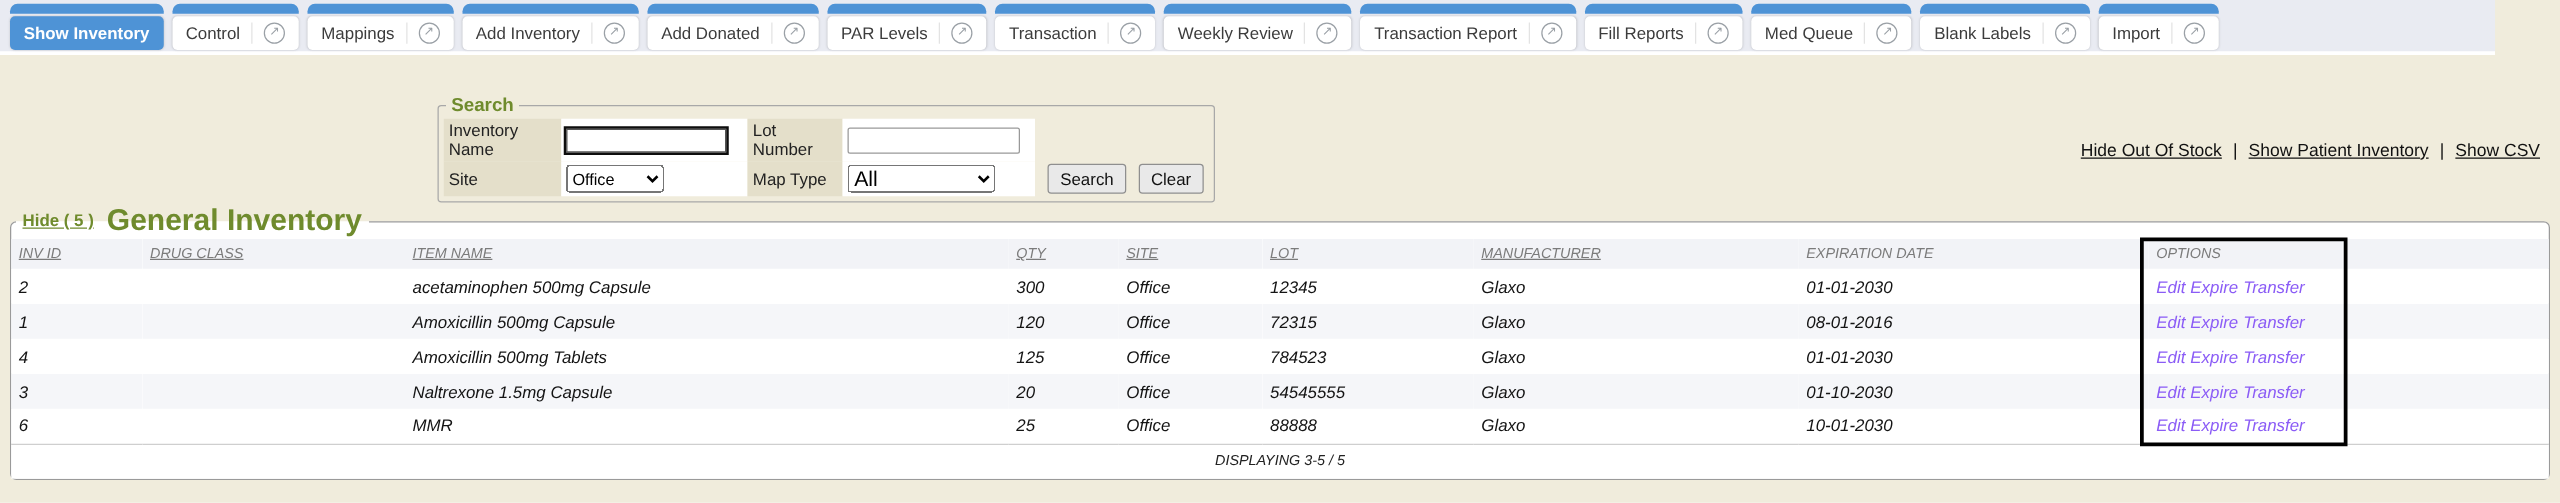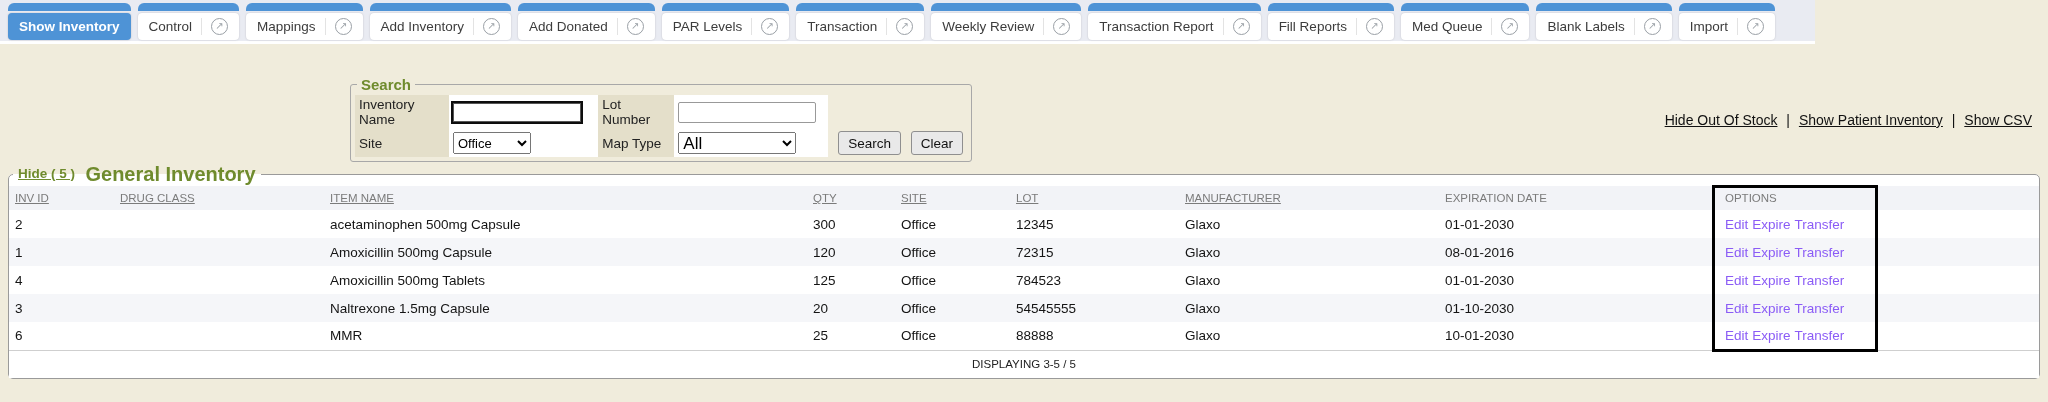--- a/index.html
+++ b/index.html
@@ -1,20 +1,20 @@
 <!DOCTYPE html>
 <html><head>
 <meta charset="utf-8">
 <style>
   * { margin:0; padding:0; box-sizing:border-box; }
   html,body { width:2048px; height:402px; overflow:hidden;
     font-family:"Liberation Sans", sans-serif; background:#f0ecdc; }
 
   
-  .tabbar { position:absolute; top:0; left:0; width:1815px; height:44px;
+  .tabbar { position:absolute; top:0; left:0; width:1996px; height:44px;
     background:#e9ebf2; border-bottom:3px solid #ffffff;
     display:flex; align-items:flex-start; gap:7px; padding:3px 0 0 8px; }
   .tab { display:inline-flex; flex-direction:column; cursor:pointer; }
   .tab-cap { height:8px; border-radius:6px 6px 0 0; background:#4e93d6; margin-bottom:2px; }
   .tab-body { height:27px; background:#ffffff; border-radius:4px;
     display:flex; align-items:center; padding:0 11px;
     box-shadow:0 0 2px rgba(0,0,0,.18); white-space:nowrap; }
   .tab-label { font-size:13.5px; color:#3c3c3c; }
   .tab.active .tab-body { background:#4e93d6; }
   .tab.active .tab-label { color:#ffffff; font-weight:bold; }
@@ -44,24 +44,24 @@
   
   .links-right { position:absolute; top:112px; right:16px; font-size:14px; color:#111; white-space:nowrap; }
   .links-right a { color:#111; text-decoration:underline; cursor:pointer; }
   .links-right .sep { margin:0 5px; text-decoration:none; }
 
   
   .inv-fs { position:absolute; left:8px; top:163px; width:2032px;
     border:1px solid #9a9a9a; border-radius:5px; background:#ffffff; padding:0; }
   .inv-fs legend { margin-left:4px; padding:0 5px; white-space:nowrap; background:transparent; }
   .hide-link { color:#6f8b2d; font-size:13.5px; font-weight:bold; text-decoration:underline; cursor:pointer; vertical-align:3px; }
-  .inv-title { color:#6f8b2d; font-size:20px; font-weight:bold; margin-left:6px; }
+  .inv-title { color:#6f8b2d; font-size:24px; font-weight:bold; margin-left:6px; }
 
   .table-wrap { position:relative; }
-  table.inv { width:100%; border-collapse:collapse; table-layout:fixed; }
+  table.inv { width:100%; border-collapse:collapse; table-layout:fixed;font-style:italic; }
   table.inv th { height:24px; padding:0 6px; font-size:11.5px; font-weight:normal;
     color:#7b7b7b; text-align:left; background:#f2f3f7; white-space:nowrap; overflow:hidden; }
   table.inv th a { color:#7b7b7b; text-decoration:underline; cursor:pointer; }
   table.inv td { height:28px; padding:0 6px; font-size:13.5px; color:#141414; white-space:nowrap; overflow:hidden; }
   tr.r-even td { background:#ffffff; }
   tr.r-odd td { background:#f5f6f9; }
   .opt-link { color:#8b5cf6; text-decoration:none; cursor:pointer; margin-right:4px; }
   tr.footer-row td { height:28px; background:#ffffff; border-top:1px solid #cfcfcf;
     text-align:center; font-size:11.5px; color:#222; }
   .options-highlight { position:absolute; left:1703px; top:-1px; width:166px; height:167px;

